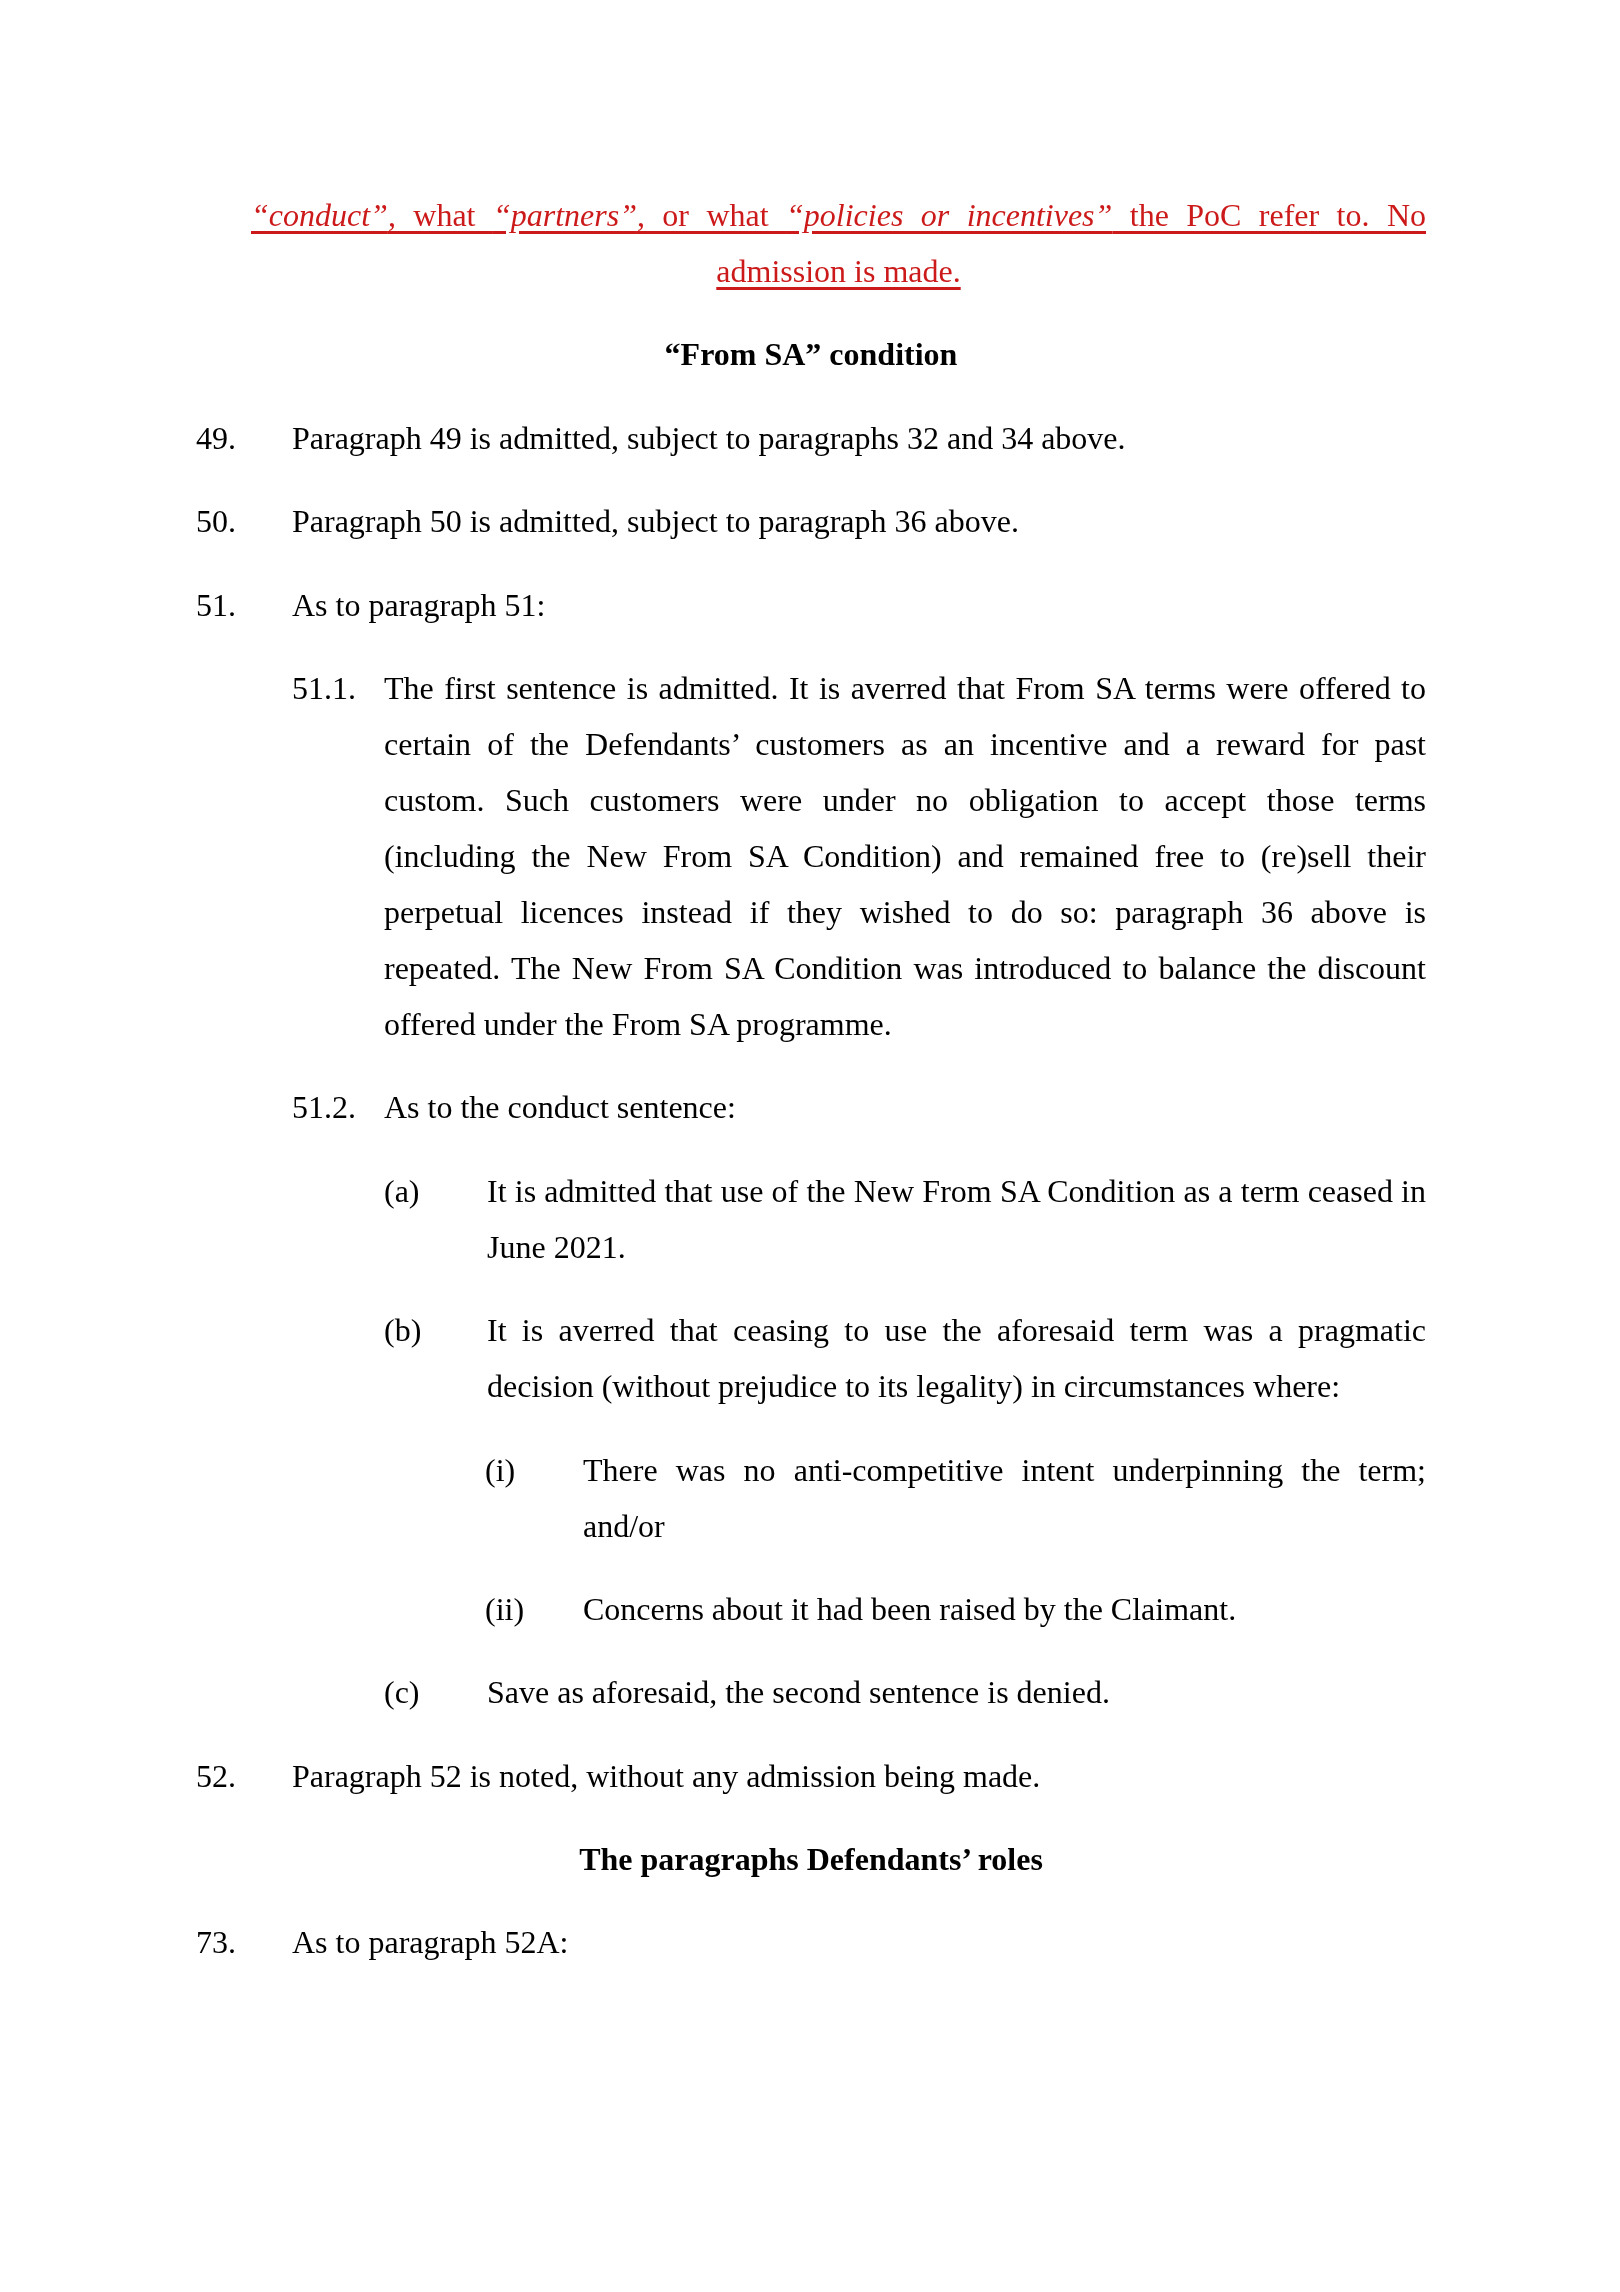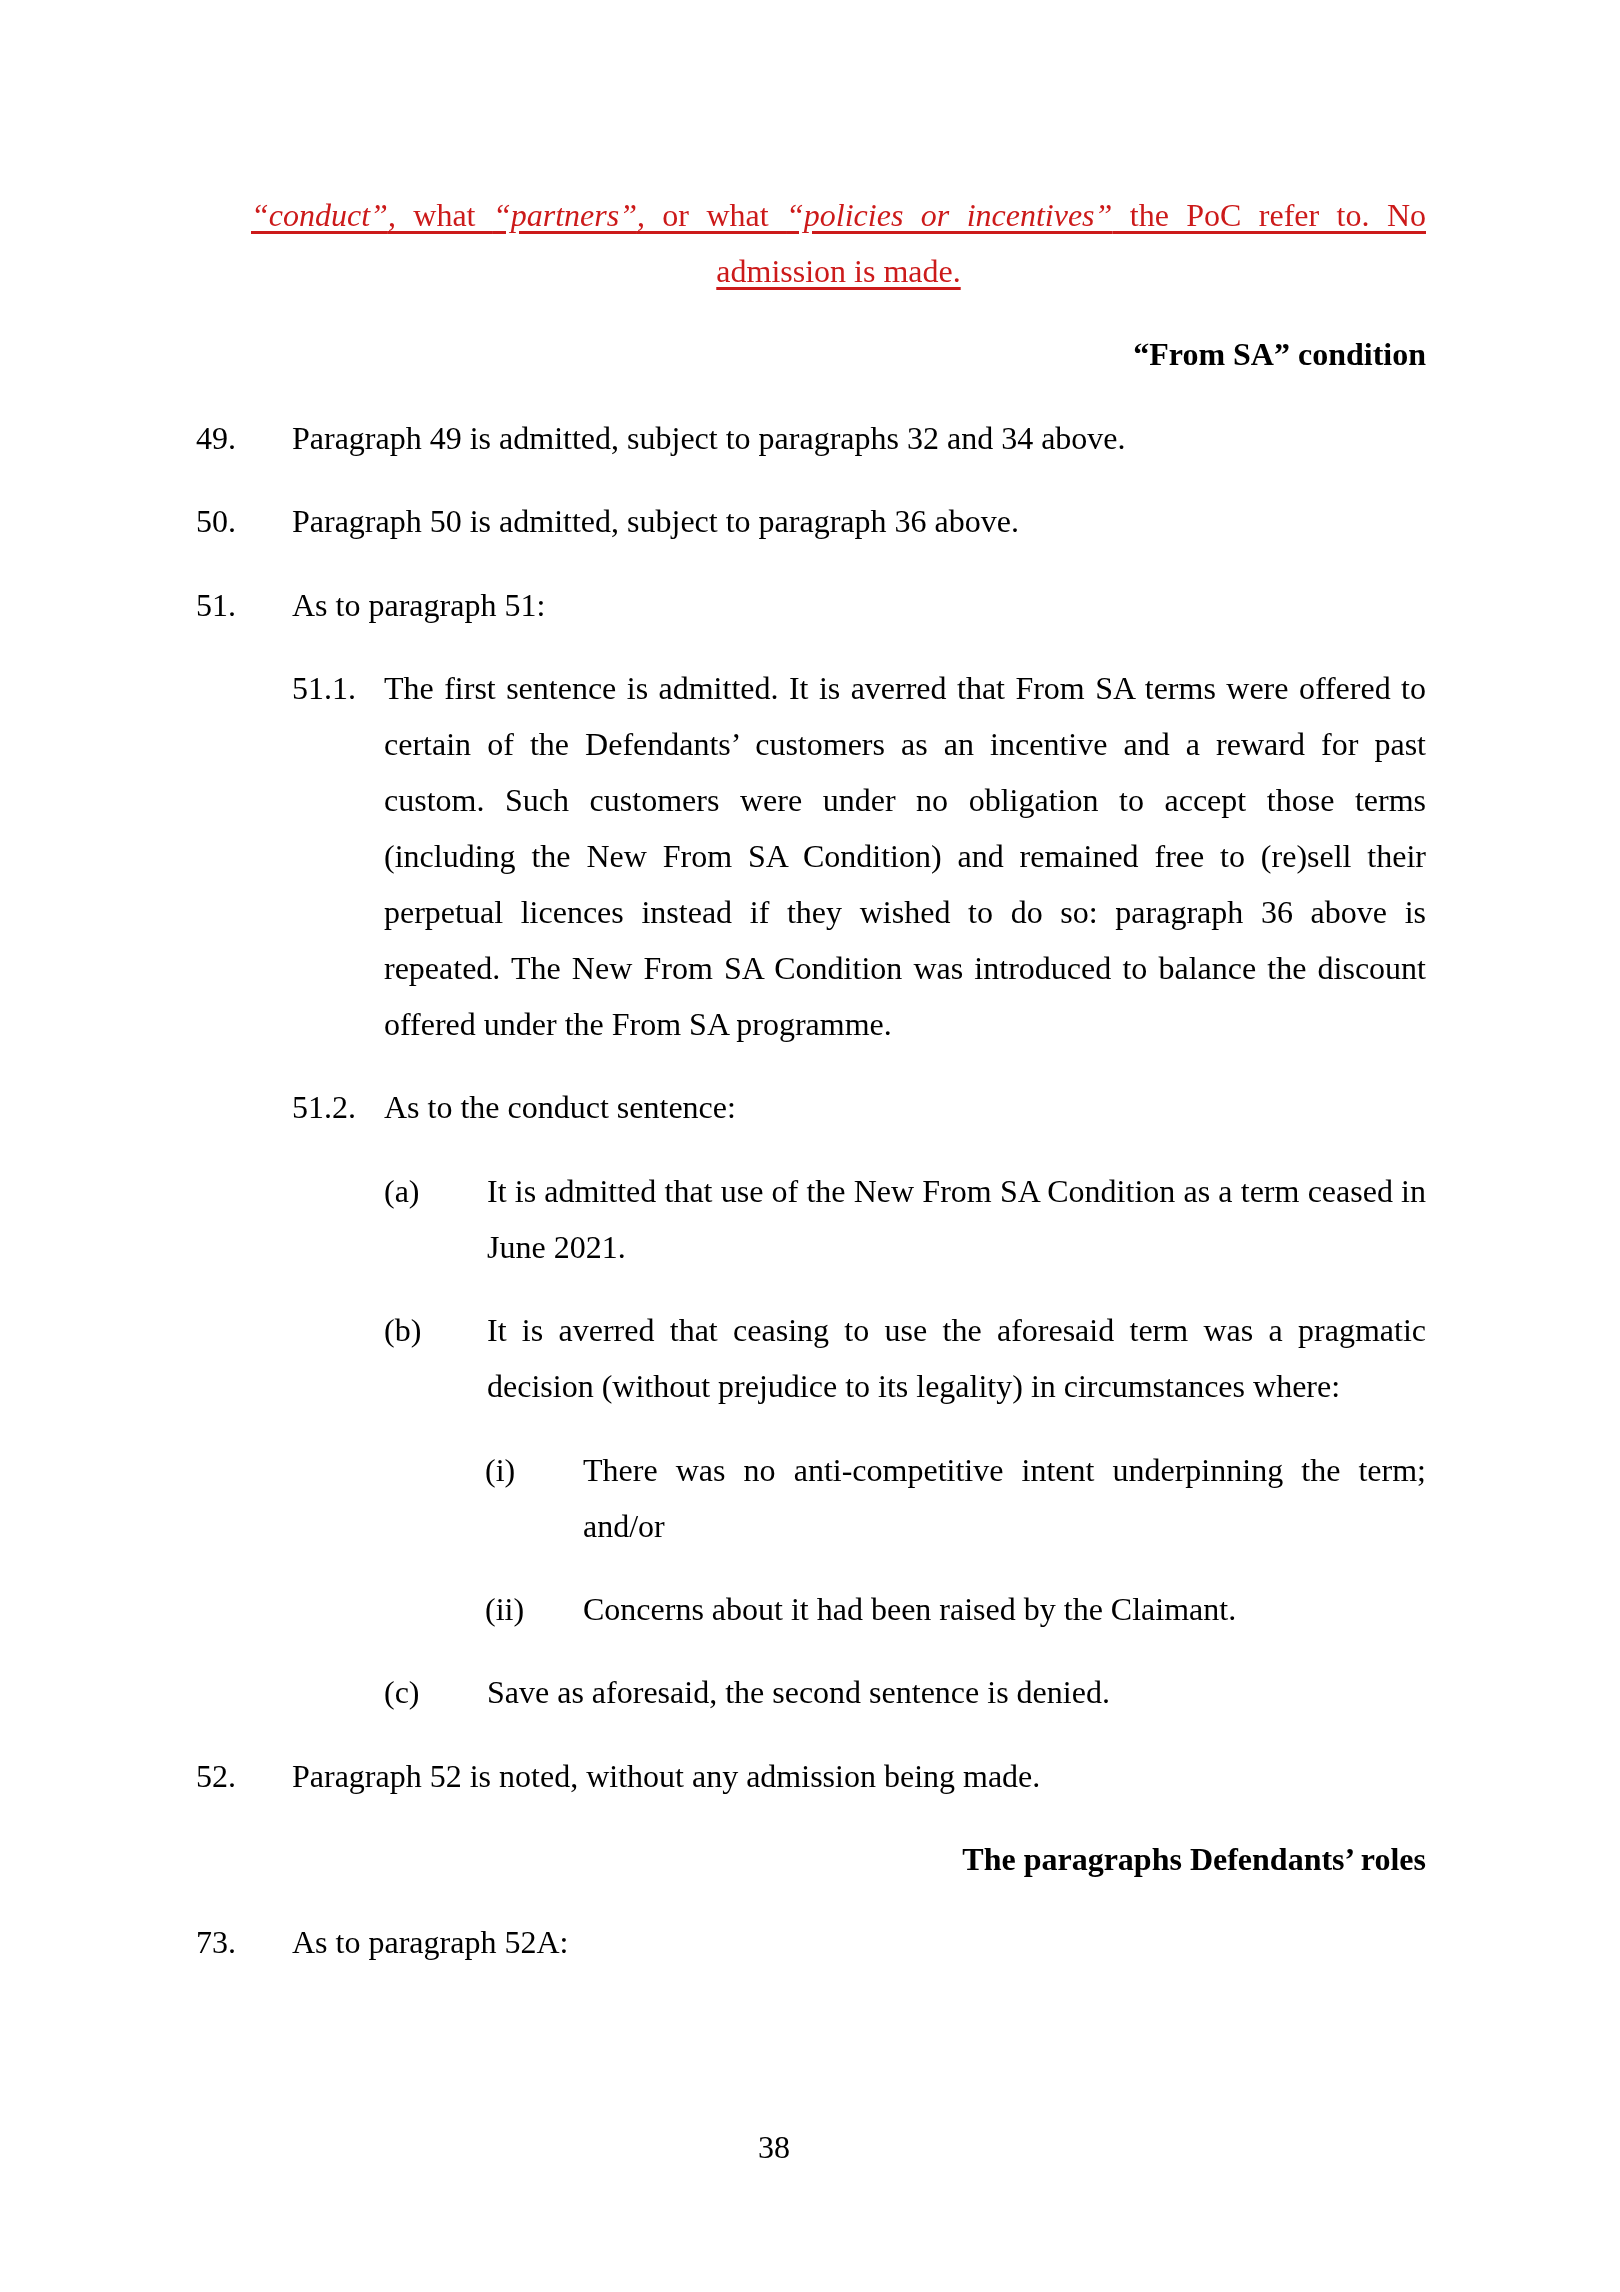--- a/index.html
+++ b/index.html
@@ -19,21 +19,21 @@
     top: 187px;
     width: 1230px;
   }
   .block {
     margin: 0 0 27.4px 0;
     line-height: 56px;
     text-align: justify;
   }
   .heading {
     font-weight: bold;
-    text-align: right;
+    text-align: center;
   }
   
   .carryover {
     margin-left: 55px;
     text-decoration: underline;
     text-underline-offset: 4.9px;
   }
   .carryover .line1 {
     text-align: justify;
     text-align-last: justify;
@@ -129,15 +129,14 @@
 
     <div class="block heading">The paragraphs Defendants’ roles</div>
 
     <div class="block lvl1">
       <span class="num">73.</span>
       <span class="txt">As to paragraph 52A:</span>
     </div>
 
   </div>
 
-  <div class="page-number">38</div>
 </div>
 
 
 </body></html>

